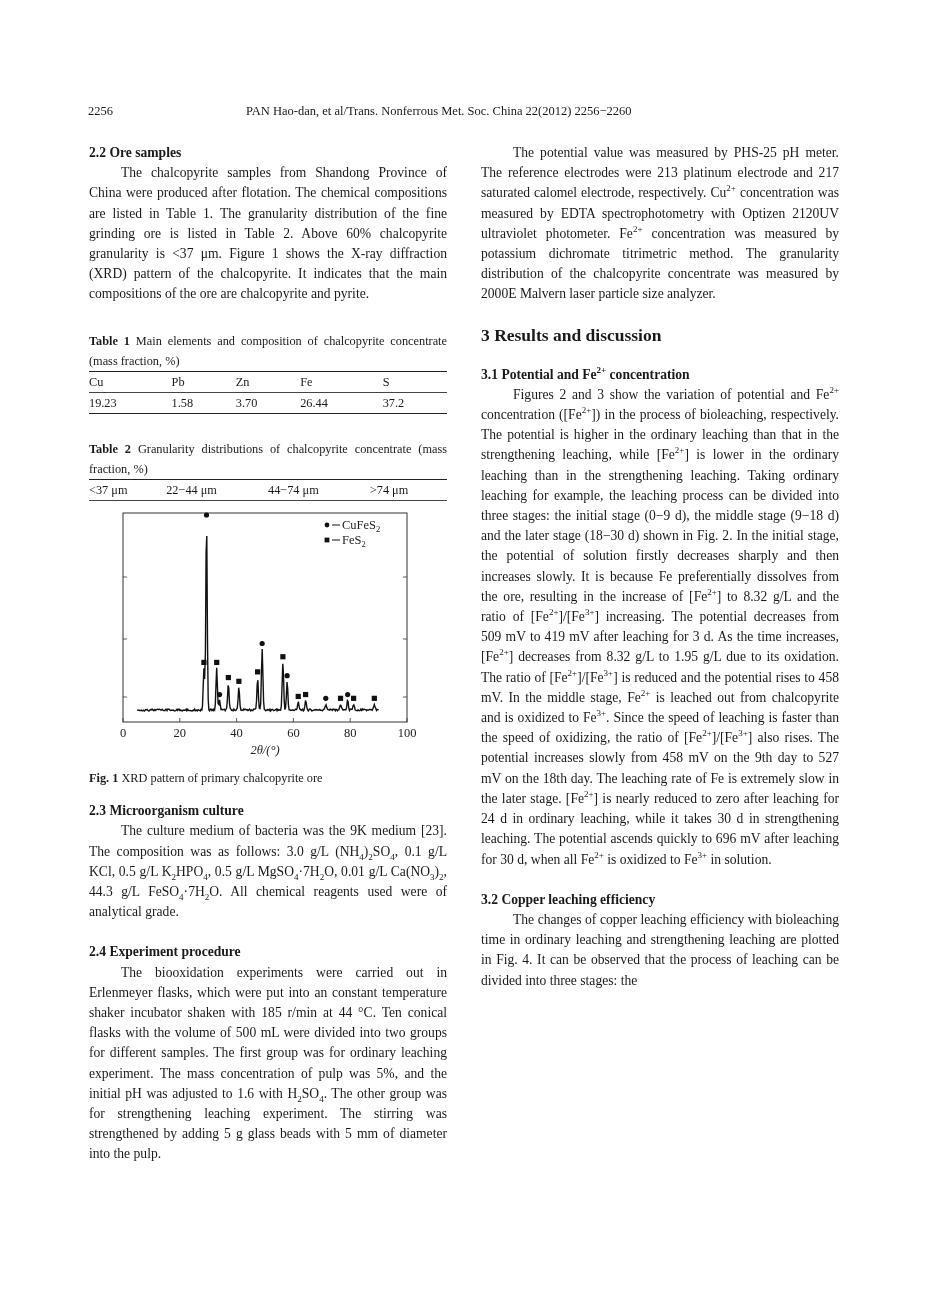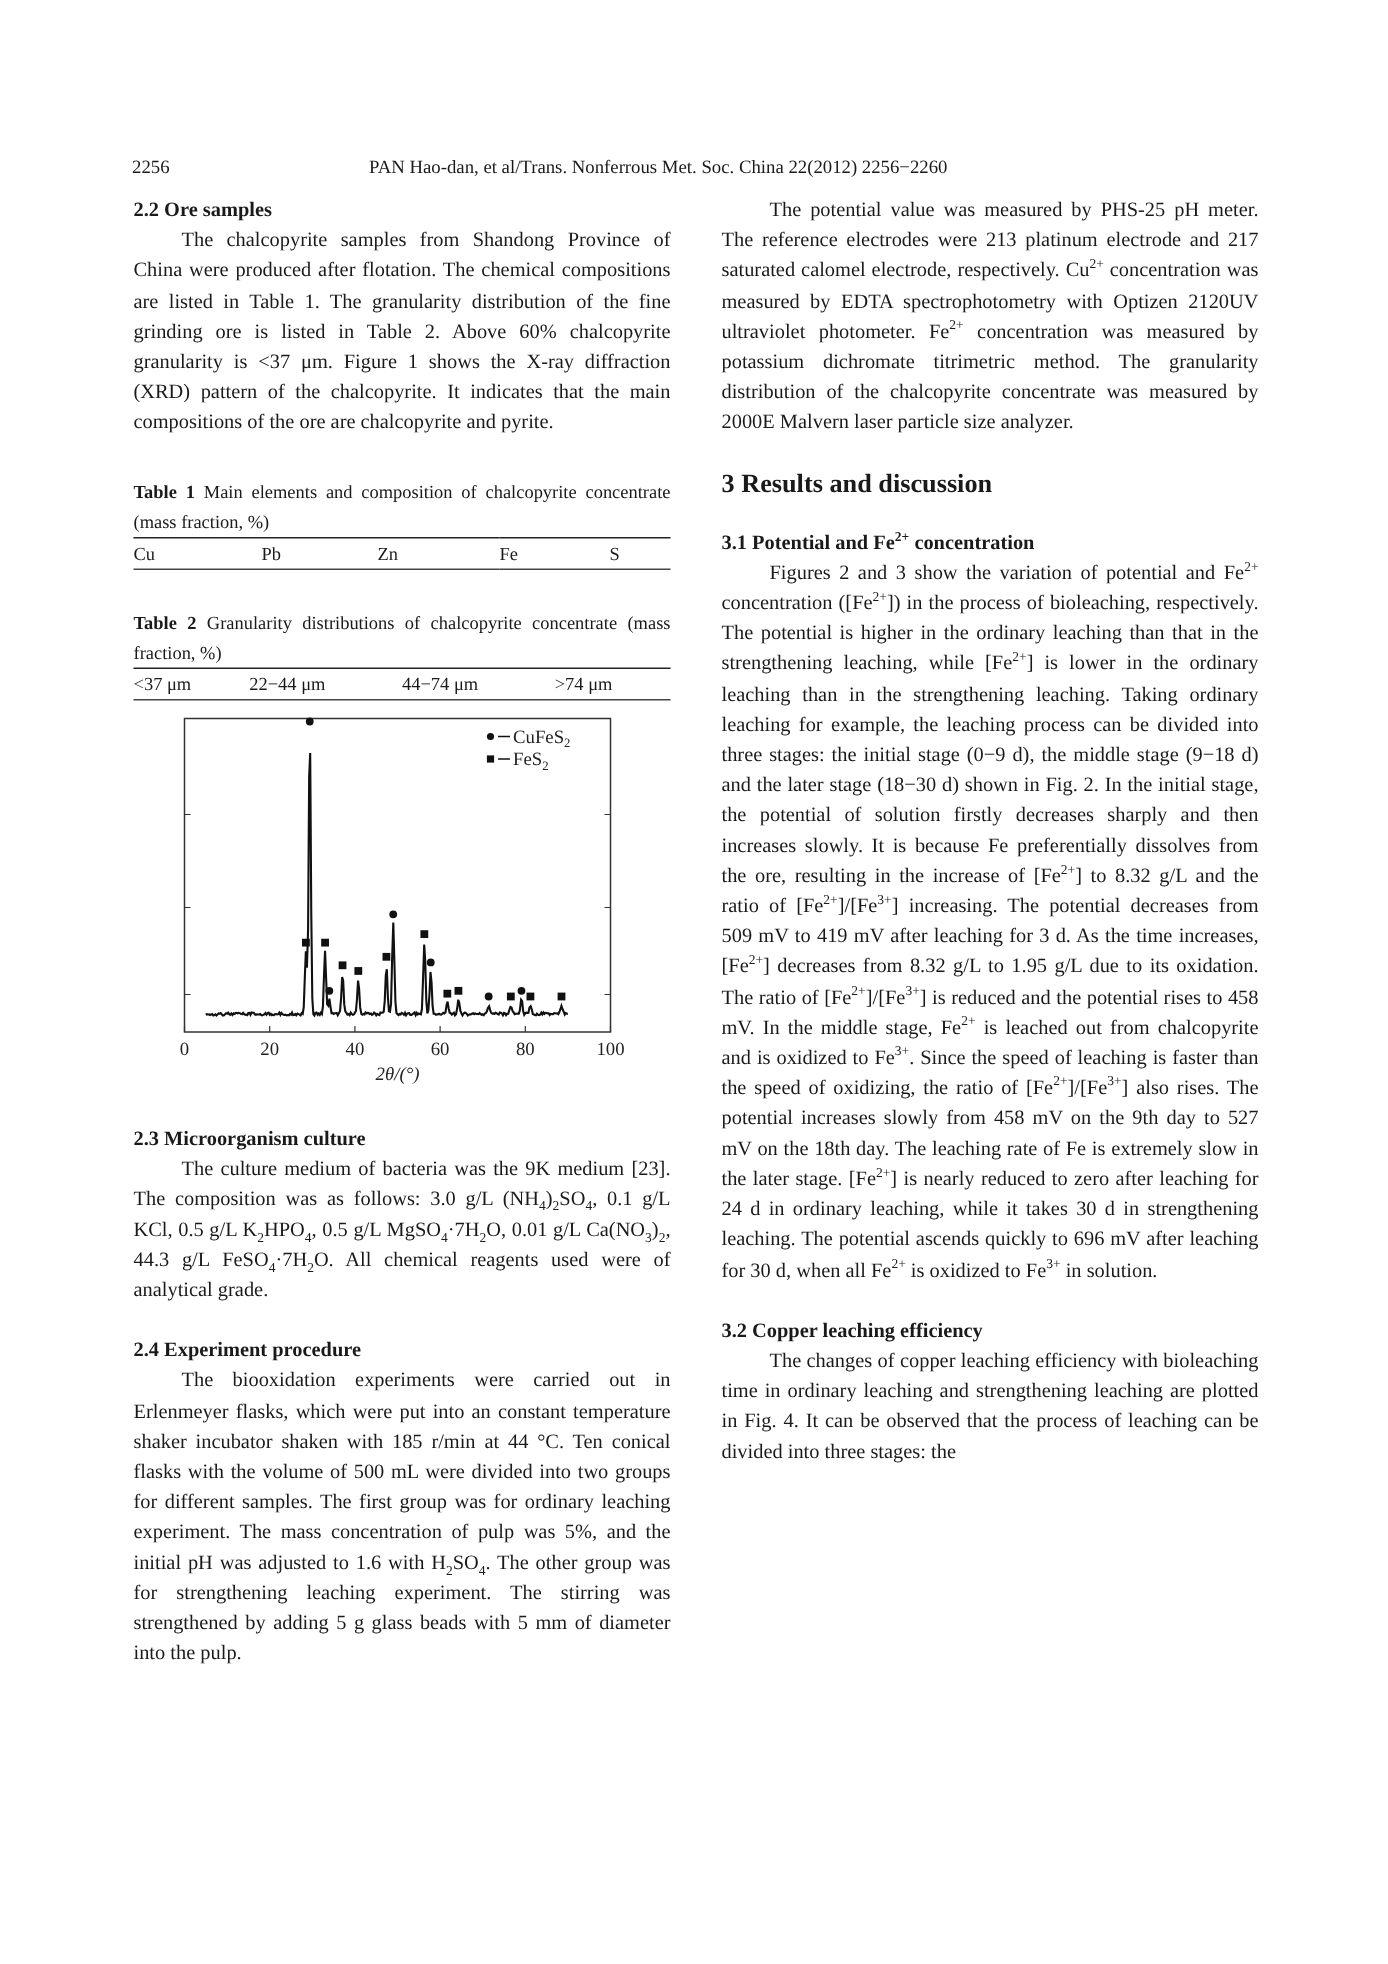--- a/index.html
+++ b/index.html
@@ -2,21 +2,21 @@
 <html><head>
 <meta charset="utf-8">
 <style>
   html, body { margin:0; padding:0; background:#ffffff; }
   body { width:925px; height:1309px; position:relative; overflow:hidden;
          font-family:"Liberation Serif", serif; color:#1a1a1a; }
   .abs { position:absolute; }
   .header { top:104px; left:88px; width:770px; font-size:12.5px; }
   .header .pnum { position:absolute; left:0; top:0; }
   .header .run { position:absolute; left:158px; top:0; white-space:nowrap;text-align:right; }
-  .col { position:absolute; width:358px; font-size:13.6px; line-height:20.2px; }
+  .col { position:absolute; width:358px; font-size:13.6px; line-height:20.2px;margin-top:13px; }
   .col-left { left:89px; top:130px; }
   .col-right { left:481px; top:130px; }
   h3 { font-size:13.6px; font-weight:bold; margin:0; line-height:20.2px; }
   h2 { font-size:17.5px; font-weight:bold; margin:0; line-height:24px; }
   p { margin:0; text-align:justify; text-indent:32px; }
   sup, sub { font-size:9px; line-height:0; }
   .gap { height:20px; }
   .tcap { font-size:12.3px; line-height:20px; text-align:justify; }
   .tcap b { font-weight:bold; }
   table { border-collapse:collapse; width:100%; font-size:12.3px; }
@@ -46,20 +46,27 @@
   <section>
     <div class="tcap"><b>Table 1</b><span> Main elements and composition of chalcopyrite concentrate (mass fraction, %)</span></div>
     <table>
       <tbody>
           <tr class="hdr">
         <td>Cu</td>
         <td>Pb</td>
         <td>Zn</td>
         <td>Fe</td>
         <td>S</td>
+      </tr>
+      <tr class="last">
+        <td>19.23</td>
+        <td>1.58</td>
+        <td>3.70</td>
+        <td>26.44</td>
+        <td>37.2</td>
       </tr>
     </tbody>
       </table>
   </section>
 
   <div style="height:25px"></div>
 
   <section>
     <div class="tcap"><b>Table 2</b><span> Granularity distributions of chalcopyrite concentrate (mass fraction, %)</span></div>
     <table>
@@ -116,20 +123,21 @@
           <rect x="262.008" y="188.73000000000002" width="5.2" height="5.2" fill="#111"></rect>
           <rect x="282.74" y="188.73000000000002" width="5.2" height="5.2" fill="#111"></rect>
           <circle cx="238" cy="18" r="2.4" fill="#111"></circle>
           <line x1="243" y1="18" x2="251" y2="18" stroke="#111" stroke-width="1"></line>
           <text x="253" y="22" font-size="12.5" font-family="Liberation Serif, serif" fill="#222">CuFeS<tspan font-size="8.5" dy="3">2</tspan></text>
           <rect x="235.6" y="30.6" width="4.8" height="4.8" fill="#111"></rect>
           <line x1="243" y1="33" x2="251" y2="33" stroke="#111" stroke-width="1"></line>
           <text x="253" y="37" font-size="12.5" font-family="Liberation Serif, serif" fill="#222">FeS<tspan font-size="8.5" dy="3">2</tspan></text>
         </svg>
     </div>
+    <div class="figcap"><b>Fig. 1</b><span> XRD pattern of primary chalcopyrite ore</span></div>
   </figure>
 
   <div style="height:14px"></div>
 
   <section>
     <h3>2.3 Microorganism culture</h3>
     <p>The culture medium of bacteria was the 9K medium [23]. The composition was as follows: 3.0 g/L (NH<sub>4</sub>)<sub>2</sub>SO<sub>4</sub>, 0.1 g/L KCl, 0.5 g/L K<sub>2</sub>HPO<sub>4</sub>, 0.5 g/L MgSO<sub>4</sub>·7H<sub>2</sub>O, 0.01 g/L Ca(NO<sub>3</sub>)<sub>2</sub>, 44.3 g/L FeSO<sub>4</sub>·7H<sub>2</sub>O. All chemical reagents used were of analytical grade.</p>
   </section>
 
   <div class="gap"></div>

